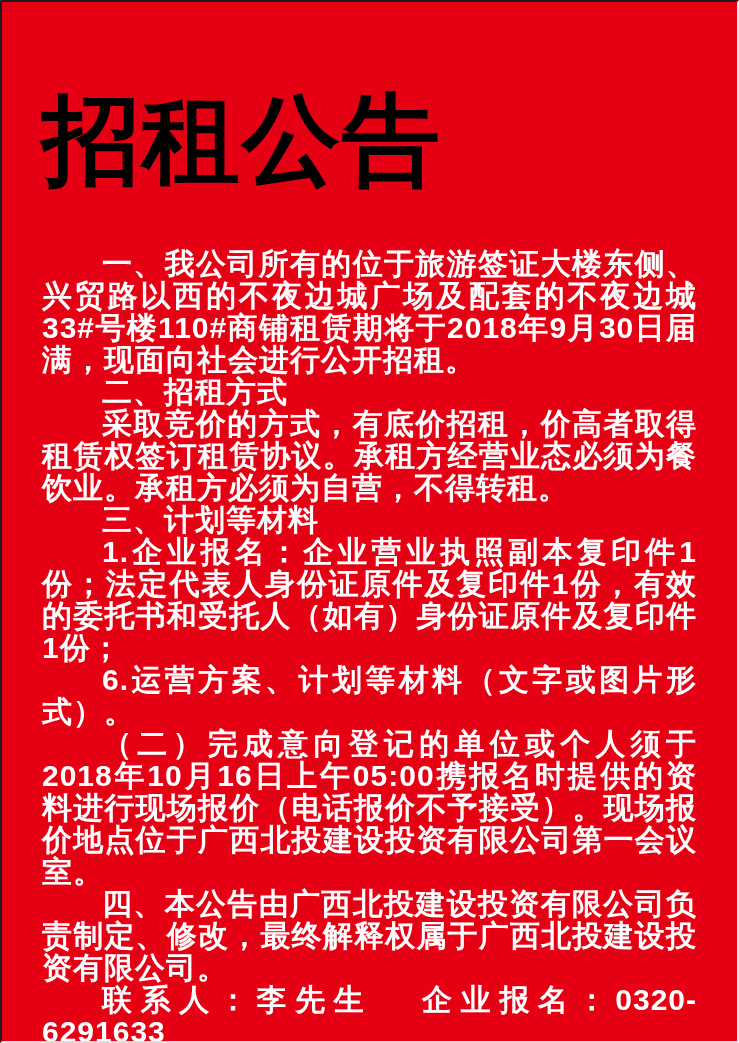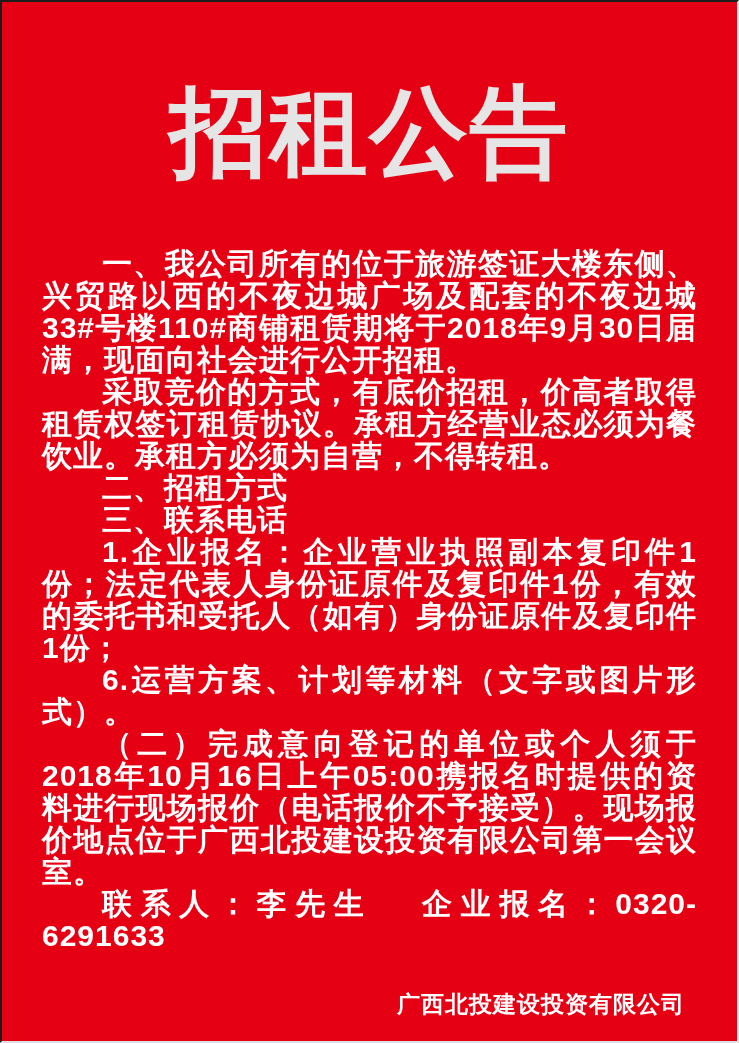--- a/index.html
+++ b/index.html
@@ -17,27 +17,27 @@
     border-top: 2px solid #1c1c1c;
     border-left: 2px solid #1c1c1c;
     border-right: 2px solid #e9e9e9;
     border-bottom: 2px solid #dedede;
     padding: 0 40px;
     overflow: hidden;
     color: #ffffff;
   }
   .title {
     margin: 86px 0 0 0;
-    text-align: center;
-    font-family: Liberation Mono, monospace;
+    text-align: left;
+    font-family: Liberation Sans, sans-serif;
     font-weight: bold;
     font-size: 98px;
     line-height: 104px;
     letter-spacing: 2px;
-    color: #e5e5e5;
+    color: #000000;
   }
   .content {
     margin-top: 56px;
     font-size: 30px;
     line-height: 32px;
     font-weight: bold;
     text-align: justify;
     text-justify: inter-character;
     letter-spacing: 1px;
   }
@@ -67,26 +67,27 @@
 </style>
 </head>
 <body>
 
 <div class="poster">
 
   <h1 class="title">招租公告</h1>
 
   <div class="content">
     <p>一、我公司所有的位于旅游签证大楼东侧、兴贸路以西的不夜边城广场及配套的不夜边城33#号楼110#商铺租赁期将于2018年9月30日届满，现面向社会进行公开招租。</p>
+    <p>二、招租方式</p>
     <p>采取竞价的方式，有底价招租，价高者取得租赁权签订租赁协议。承租方经营业态必须为餐饮业。承租方必须为自营，不得转租。</p>
-    <p>二、招租方式</p>
-    <p>三、联系电话</p>
+    <p>三、计划等材料</p>
     <p>1.企业报名：企业营业执照副本复印件1份；法定代表人身份证原件及复印件1份，有效的委托书和受托人（如有）身份证原件及复印件1份；</p>
     <p>6.运营方案、计划等材料（文字或图片形式）。</p>
     <p>（二）完成意向登记的单位或个人须于2018年10月16日上午05:00携报名时提供的资料进行现场报价（电话报价不予接受）。现场报价地点位于广西北投建设投资有限公司第一会议室。</p>
+    <p>四、本公告由广西北投建设投资有限公司负责制定、修改，最终解释权属于广西北投建设投资有限公司。</p>
     <p>
       <span>联系人：</span><span>李先生</span><span class="contact-gap"></span><span>企业报名：</span><span>0320-6291633</span>
     </p>
   </div>
 
   <div class="signature">
     <div class="signature-inner">
       <div class="signature-company">广西北投建设投资有限公司</div>
       
     </div>

